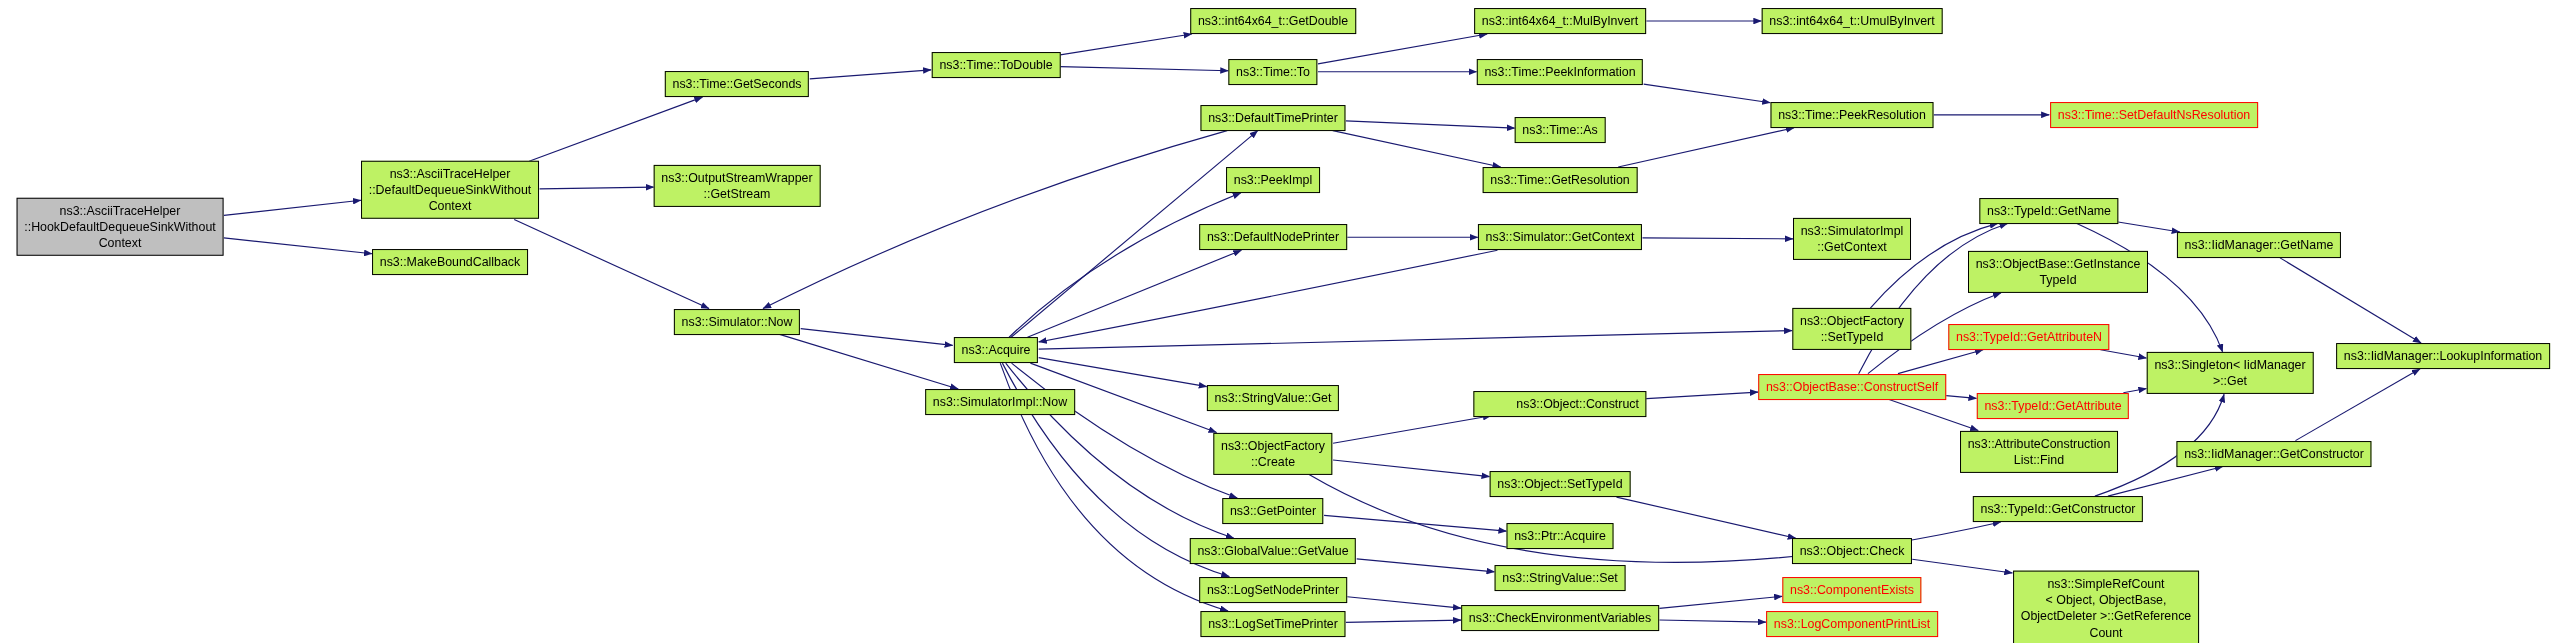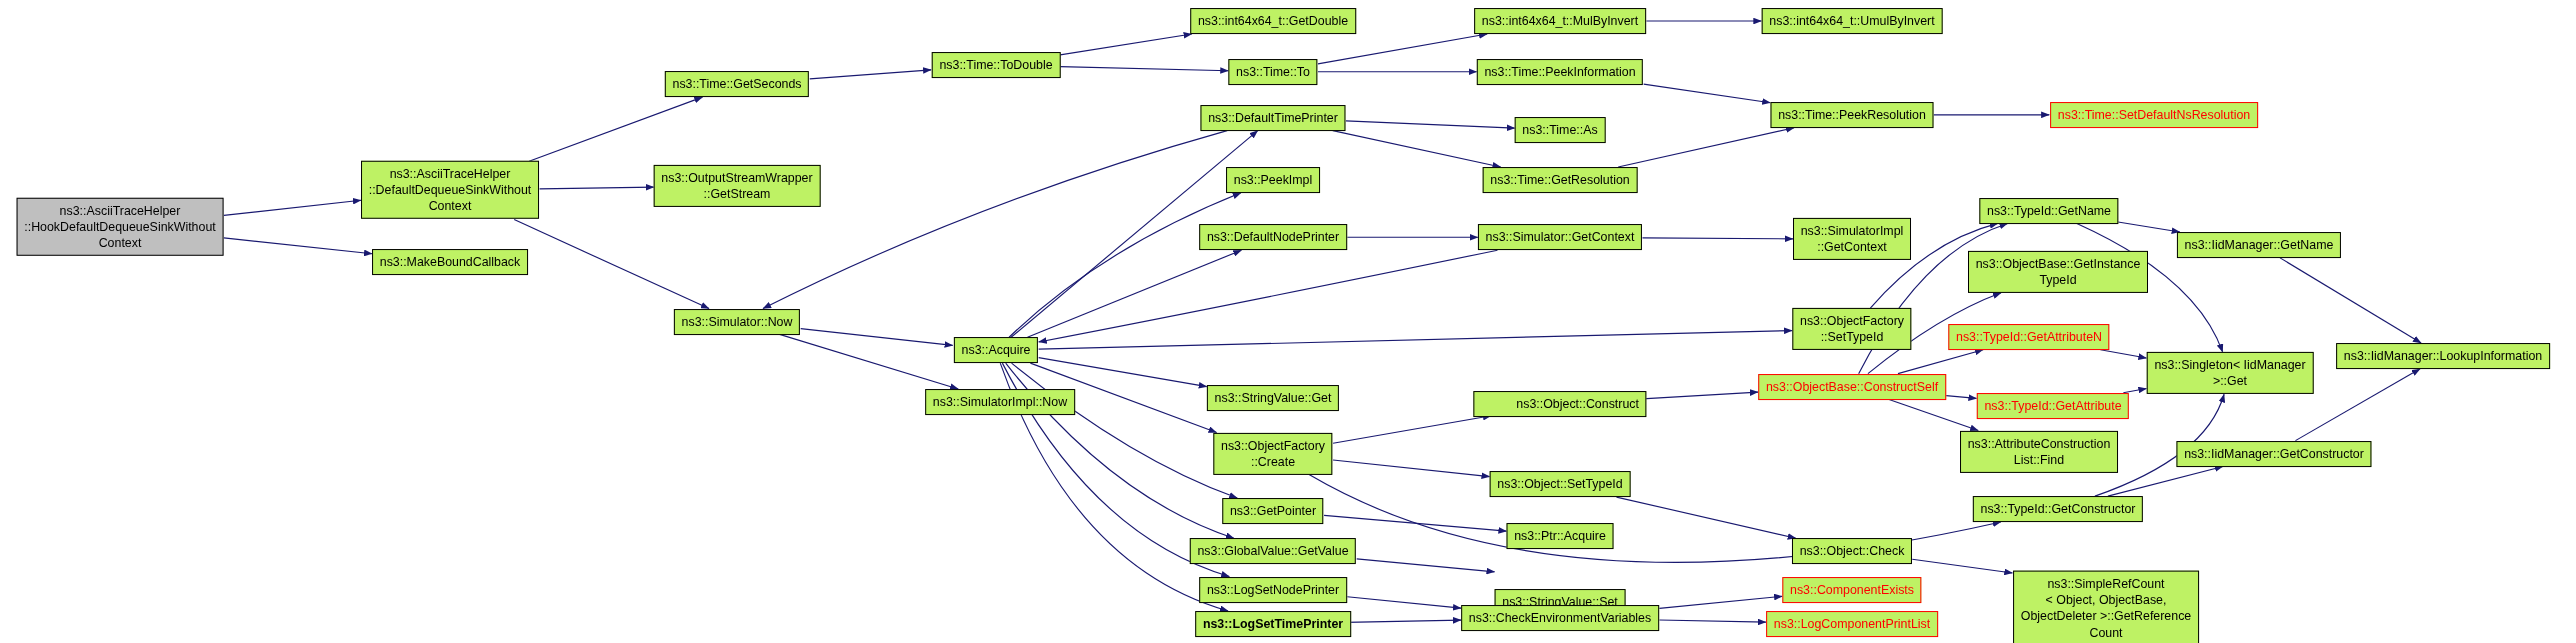--- a/index.html
+++ b/index.html
@@ -157,21 +157,21 @@
     </div>
     <div class="node" style="left: 1273px; top: 511px;">
       <span class="node-line">ns3::GetPointer</span>
     </div>
     <div class="node" style="left: 1273px; top: 551px;">
       <span class="node-line">ns3::GlobalValue::GetValue</span>
     </div>
     <div class="node" style="left: 1273px; top: 590px;">
       <span class="node-line">ns3::LogSetNodePrinter</span>
     </div>
-    <div class="node" style="left: 1273px; top: 624px; font-weight: bold;">
+    <div class="node" style="left: 1273px; top: 624px;">
       <span class="node-line">ns3::LogSetTimePrinter</span>
     </div>
     <div class="node" style="left: 1560px; top: 21px;">
       <span class="node-line">ns3::int64x64_t::MulByInvert</span>
     </div>
     <div class="node" style="left: 1560px; top: 72px;">
       <span class="node-line">ns3::Time::PeekInformation</span>
     </div>
     <div class="node" style="left: 1560px; top: 130px;">
       <span class="node-line">ns3::Time::As</span>
@@ -184,21 +184,21 @@
     </div>
     <div class="node" style="left: 1560px; top: 404px; padding-left: 42px;">
       <span class="node-line">ns3::Object::Construct</span>
     </div>
     <div class="node" style="left: 1560px; top: 484px;">
       <span class="node-line">ns3::Object::SetTypeId</span>
     </div>
     <div class="node" style="left: 1560px; top: 536px;">
       <span class="node-line">ns3::Ptr::Acquire</span>
     </div>
-    <div class="node" style="left: 1560px; top: 578px; margin-top: 24px;">
+    <div class="node" style="left: 1560px; top: 578px;">
       <span class="node-line">ns3::StringValue::Set</span>
     </div>
     <div class="node" style="left: 1560px; top: 618px;">
       <span class="node-line">ns3::CheckEnvironmentVariables</span>
     </div>
     <div class="node" style="left: 1852px; top: 21px;">
       <span class="node-line">ns3::int64x64_t::UmulByInvert</span>
     </div>
     <div class="node" style="left: 1852px; top: 115px;">
       <span class="node-line">ns3::Time::PeekResolution</span>

